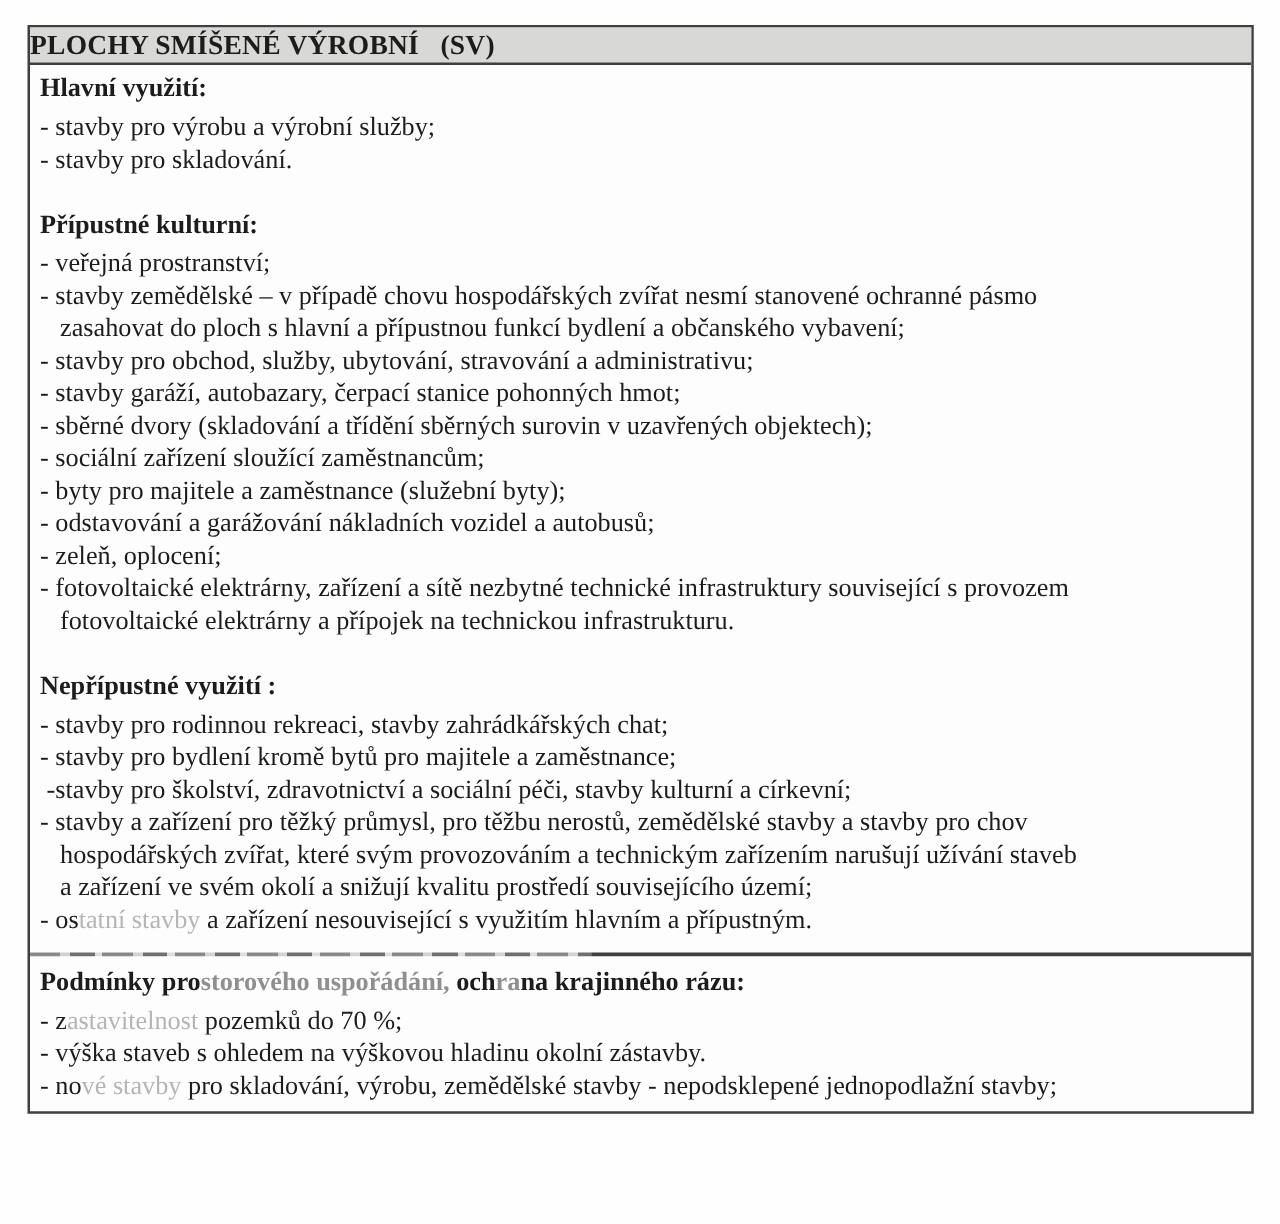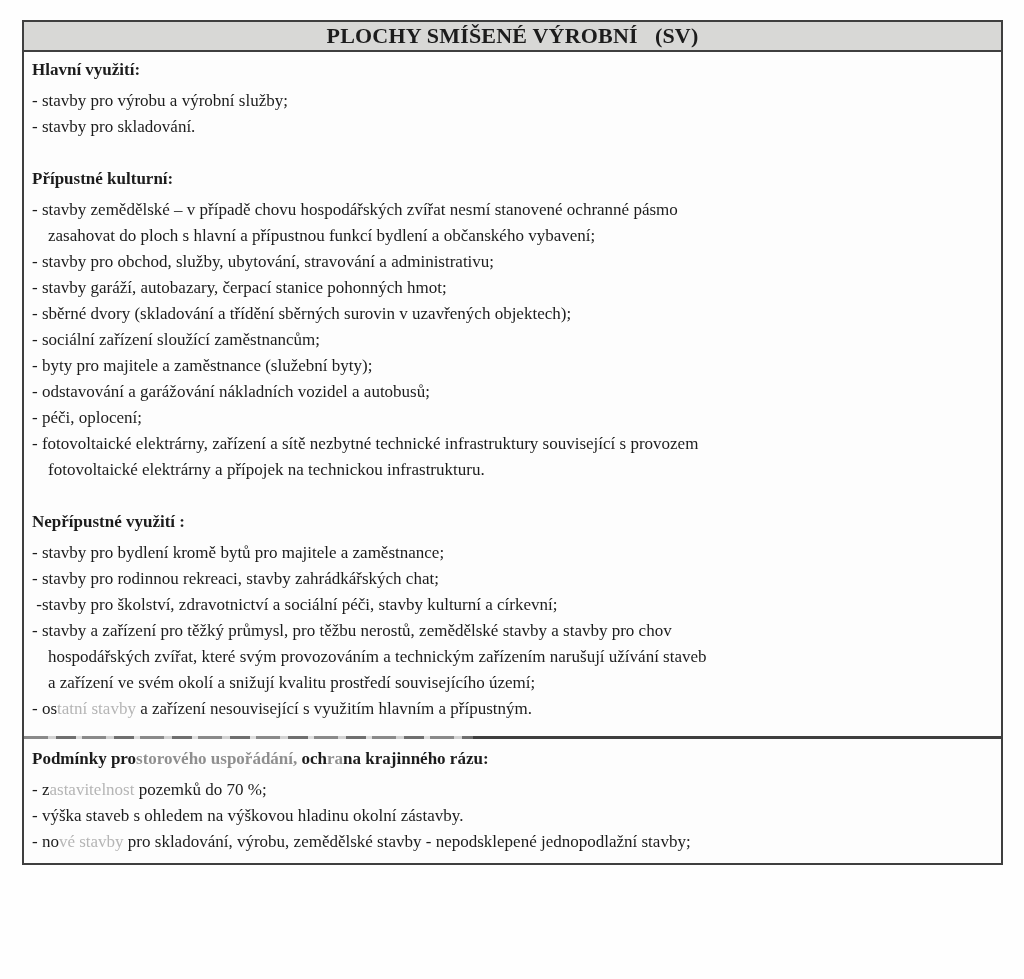--- a/index.html
+++ b/index.html
@@ -23,34 +23,33 @@
   .doc {
     box-sizing: border-box;
     width: 100%;
     border: 2px solid var(--border, #3f3f3f);
     background: #fdfdfd;
     filter: blur(0.3px);
   }
   .doc-header {
     background: var(--header-bg, #d8d8d6);
     border-bottom: 2px solid var(--border, #3f3f3f);
-    text-align: center;
     padding: 1px 0 2px 0;
   }
   .doc-title {
     font-weight: bold;
     font-size: 22px;
     line-height: 25px;
     color: var(--text, #1c1c1c);
     white-space: pre;
     letter-spacing: 0.2px;
   }
   .doc-body {
     padding: 5px 10px 8px 8px;
-    font-size: 17px;
+    font-size: 21px;
     line-height: 26px;
     color: var(--text, #1c1c1c);
   }
   .sec-heading {
     font-weight: bold;
     margin-bottom: 5px;
     white-space: pre-wrap;
   }
   .item {
     padding-left: 16px;
@@ -92,36 +91,37 @@
     </div>
     <div class="doc-body">
       <div id="sections-root">
           <section class="sec gap-after">
             <div class="sec-heading"><span>Hlavní využití:</span></div>
             <div class="item"><span>- stavby pro výrobu a výrobní služby;</span></div>
             <div class="item"><span>- stavby pro skladování.</span></div>
           </section>
           <section class="sec gap-after">
             <div class="sec-heading"><span>Přípustné kulturní:</span></div>
+            <div class="item"><span>- veřejná prostranství;</span></div>
             <div class="item"><span>- stavby zemědělské – v případě chovu hospodářských zvířat nesmí stanovené ochranné pásmo
 zasahovat do ploch s hlavní a přípustnou funkcí bydlení a občanského vybavení;</span></div>
             <div class="item"><span>- stavby pro obchod, služby, ubytování, stravování a administrativu;</span></div>
             <div class="item"><span>- stavby garáží, autobazary, čerpací stanice pohonných hmot;</span></div>
             <div class="item"><span>- sběrné dvory (skladování a třídění sběrných surovin v uzavřených objektech);</span></div>
             <div class="item"><span>- sociální zařízení sloužící zaměstnancům;</span></div>
             <div class="item"><span>- byty pro majitele a zaměstnance (služební byty);</span></div>
             <div class="item"><span>- odstavování a garážování nákladních vozidel a autobusů;</span></div>
-            <div class="item"><span>- péči, oplocení;</span></div>
+            <div class="item"><span>- zeleň, oplocení;</span></div>
             <div class="item"><span>- fotovoltaické elektrárny, zařízení a sítě nezbytné technické infrastruktury související s provozem
 fotovoltaické elektrárny a přípojek na technickou infrastrukturu.</span></div>
           </section>
           <section class="sec">
             <div class="sec-heading"><span>Nepřípustné využití :</span></div>
+            <div class="item"><span>- stavby pro rodinnou rekreaci, stavby zahrádkářských chat;</span></div>
             <div class="item"><span>- stavby pro bydlení kromě bytů pro majitele a zaměstnance;</span></div>
-            <div class="item"><span>- stavby pro rodinnou rekreaci, stavby zahrádkářských chat;</span></div>
             <div class="item"><span> -stavby pro školství, zdravotnictví a sociální péči, stavby kulturní a církevní;</span></div>
             <div class="item"><span>- stavby a zařízení pro těžký průmysl, pro těžbu nerostů, zemědělské stavby a stavby pro chov
 hospodářských zvířat, které svým provozováním a technickým zařízením narušují užívání staveb
 a zařízení ve svém okolí a snižují kvalitu prostředí souvisejícího území;</span></div>
             <div class="item"><span>- os</span><span class="faded">tatní stavby</span><span> a zařízení nesouvisející s využitím hlavním a přípustným.</span></div>
           </section>
           <div class="divider">
             <div class="divider-left"></div>
             <div class="divider-right"></div>
           </div>

